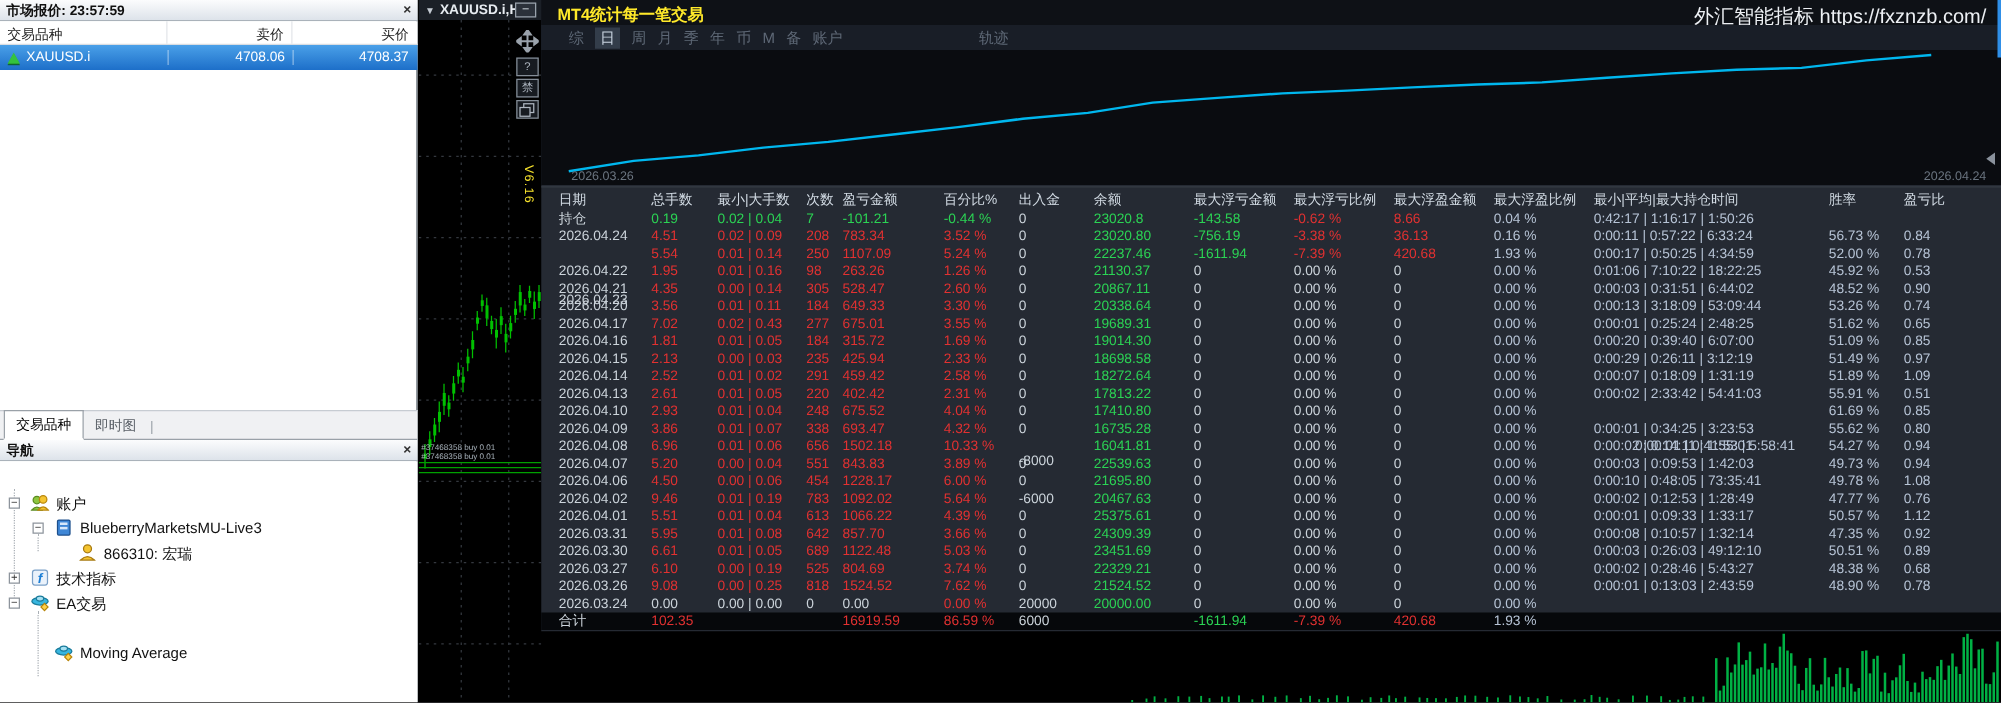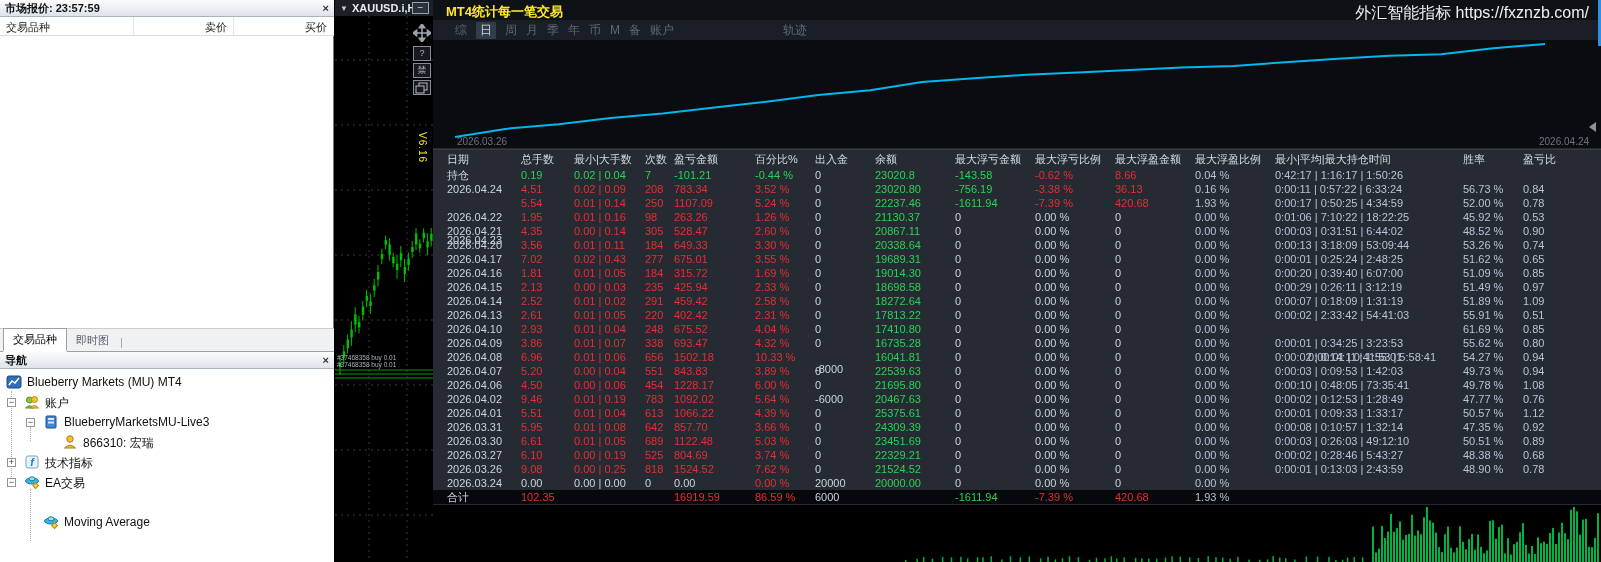--- a/index.html
+++ b/index.html
@@ -88,44 +88,43 @@
   <div class="leftcol">
     <div class="ptitle" style="top:0">
       <span>市场报价: 23:57:59</span>
       <span class="x">×</span>
     </div>
     <div class="mw-head">
       <span class="c1">交易品种</span>
       <span class="c2">卖价</span>
       <span class="c3">买价</span>
     </div>
+    <div class="mw-row">
+      <span class="c1">
+        <span class="uparrow"></span>
+        <span>XAUUSD.i</span>
+      </span>
+      <span class="c2">4708.06</span>
+      <span class="c3">4708.37</span>
+    </div>
 
     <div class="tabbar">
       <span class="tab-on">交易品种</span>
       <span class="tab-off">即时图</span>
       <span class="tabdiv">|</span>
     </div>
 
     <div class="ptitle navtitle">
       <span>导航</span>
       <span class="x">×</span>
     </div>
     <div class="tree" id="nav-tree">
         <div class="tdot" style="left: 11px; top: 22px; height: 90px;"></div>
         <div class="tdot" style="left: 30px; top: 58px; height: 14px;"></div>
         <div class="tdot" style="left: 30px; top: 120px; height: 52px;"></div>
-        <div class="tree-row" style="top: 3px;">
-          <span class="ticon" style="left: 6px;">
-            <svg width="16" height="16">
-              <rect x="1" y="2" width="14" height="12" rx="2" fill="#2f6fb8" stroke="#1c4a80"></rect>
-              <path d="M3 11 L6 7 L9 9 L13 4" stroke="#fff" fill="none" stroke-width="1.5"></path>
-            </svg>
-          </span>
-          <span class="lbl" style="left: 27px;">Blueberry Markets (MU) MT4</span>
-        </div>
         <div class="tree-row" style="top: 23px;">
           <span class="tbox" style="left: 7px;">−</span>
           <span class="ticon" style="left: 24px;">
             <svg width="16" height="16">
               <circle cx="5.5" cy="6" r="3" fill="#8cc63f" stroke="#5a8a20"></circle>
               <path d="M1.5 14 Q5.5 9.5 9.5 14 Z" fill="#8cc63f" stroke="#5a8a20"></path>
               <circle cx="10.5" cy="5.5" r="3" fill="#f4c430" stroke="#b8860b"></circle>
               <path d="M6.5 14 Q10.5 9 14.5 14 Z" fill="#f4c430" stroke="#b8860b"></path>
             </svg>
           </span>

